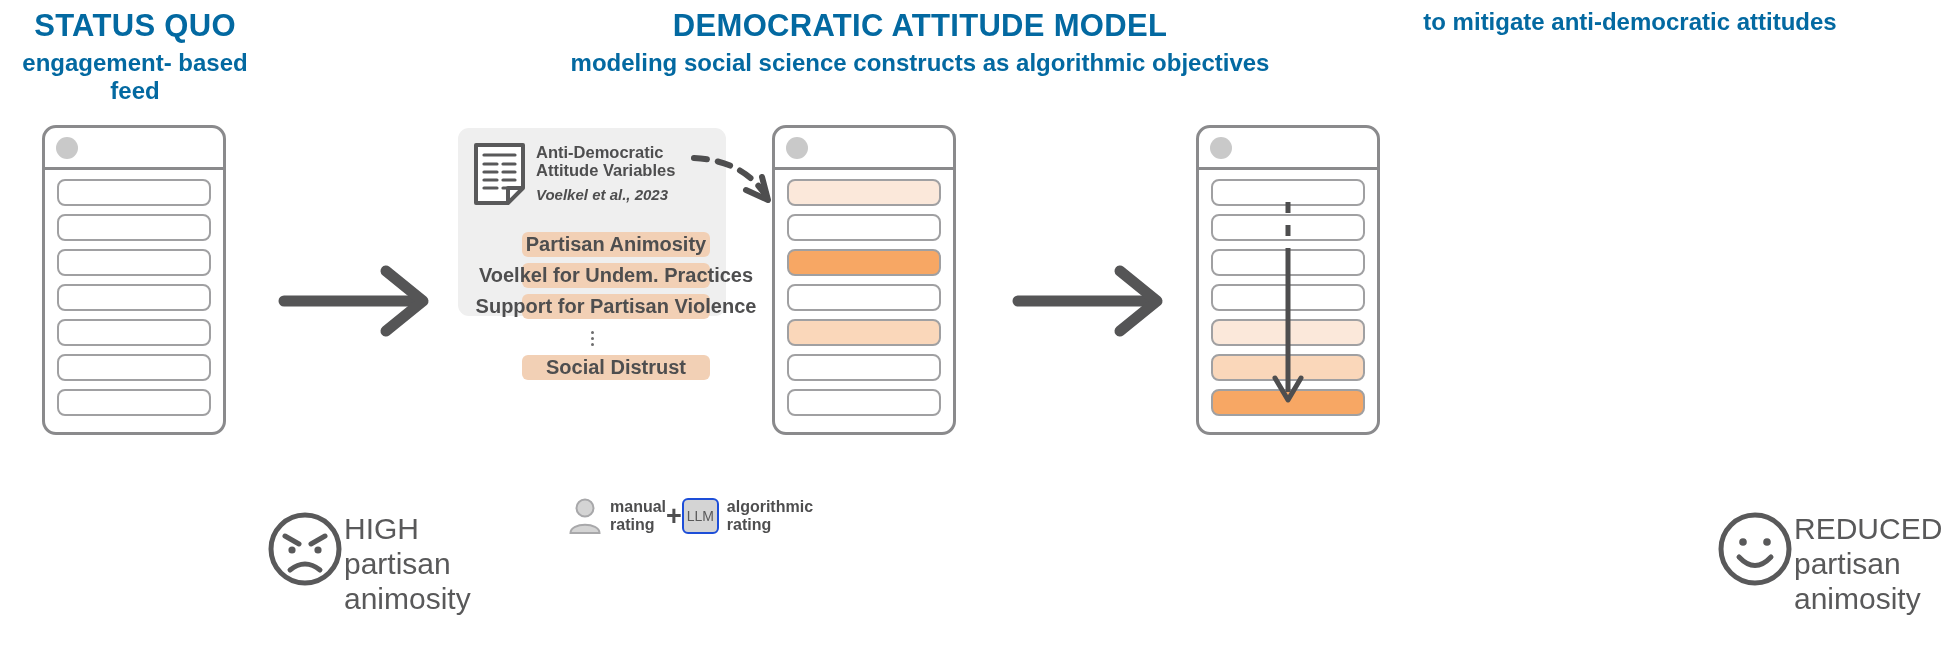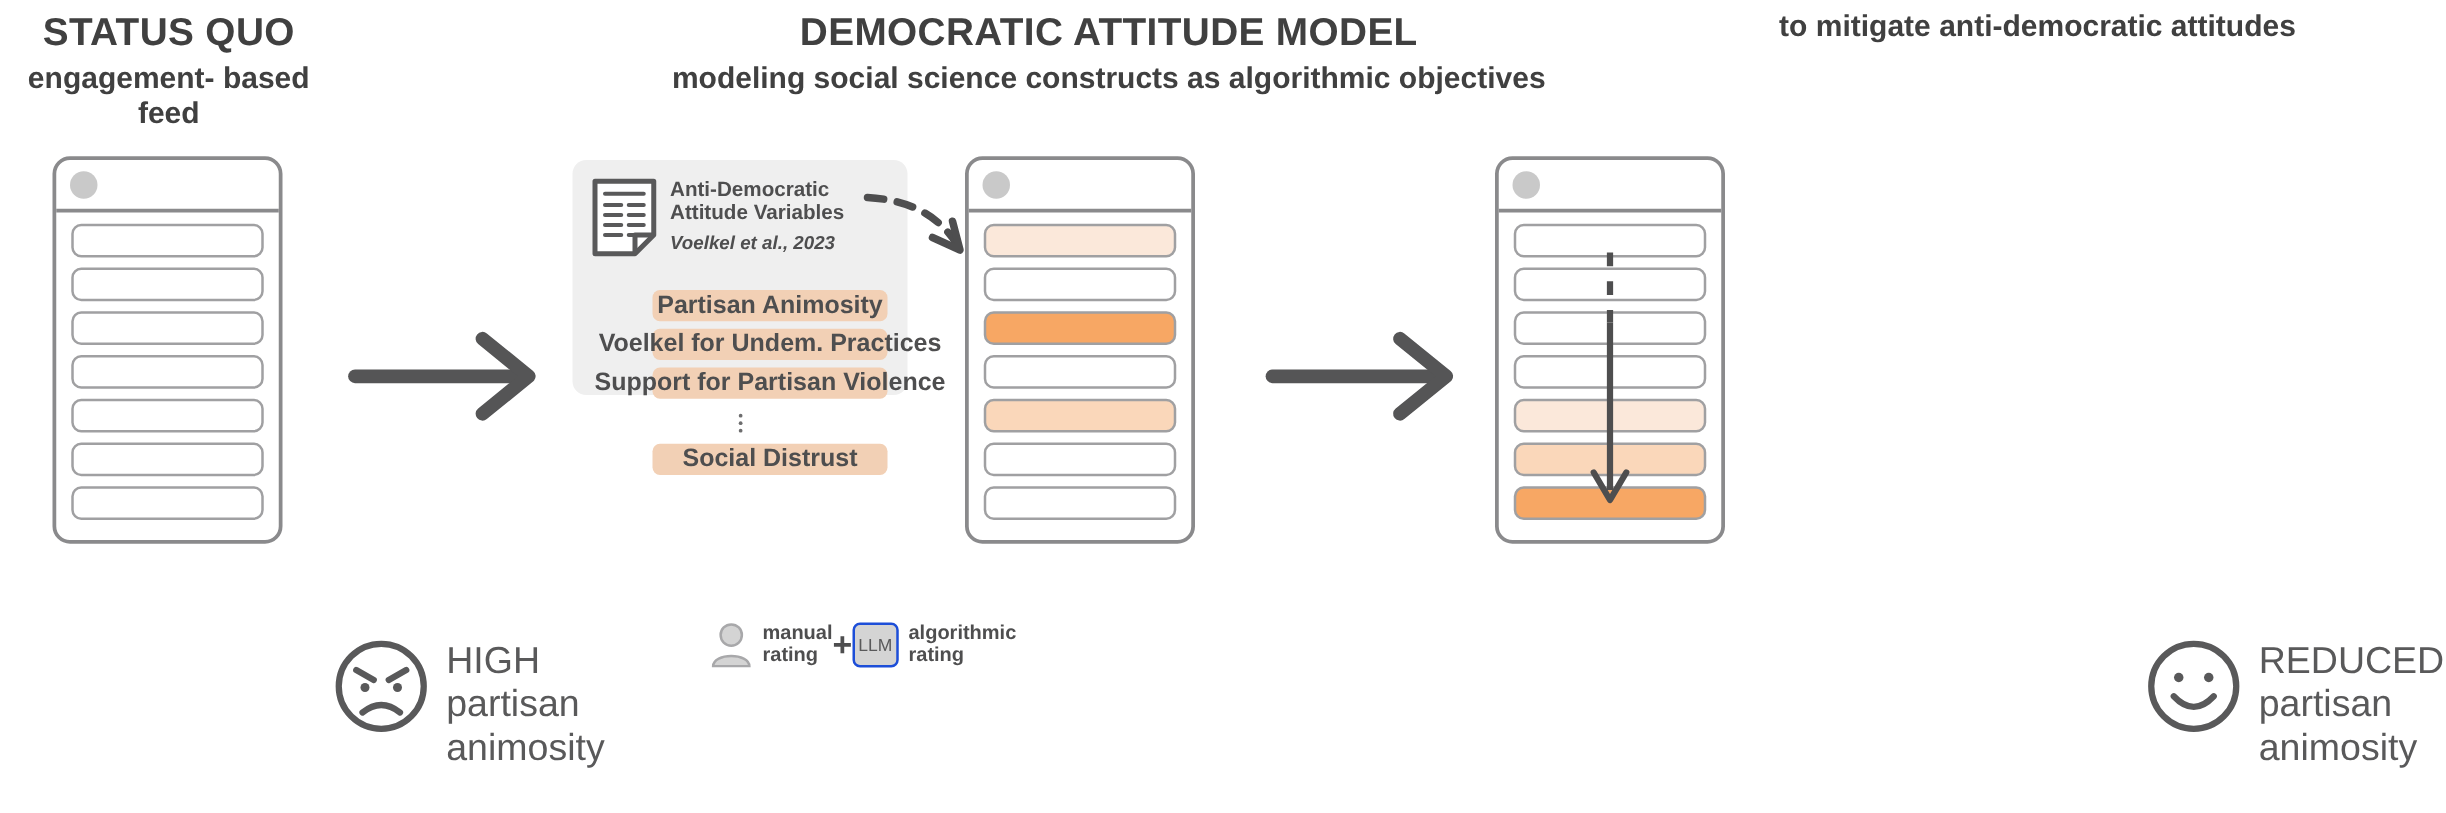--- a/index.html
+++ b/index.html
@@ -8,37 +8,37 @@
     background: #ffffff;
     font-family: "Liberation Sans", sans-serif;
     overflow: hidden;
   }
   .stage { position: relative; width: 1957px; height: 650px; }
 
   
   .col-head {
     position: absolute;
     text-align: center;
-    color: #404040;
+    color: #0369a1;
     line-height: 1.18;
   }
   .col-head .kicker {
     font-size: 31px;
     font-weight: 700;
     letter-spacing: .3px;
     display: block;
     margin-bottom: 4px;
   }
   .col-head .sub {
     font-size: 24px;
     font-weight: 700;
     display: block;
   }
   #head-status { left: 0px;    top: 8px;  width: 270px; }
-  #head-model  { left: 527px;  top: 8px;  width: 720px; }
+  #head-model  { left: 560px;  top: 8px;  width: 720px; }
   #head-rerank { left: 1330px; top: 8px;  width: 600px; }
 
   
   .feed {
     position: absolute;
     width: 184px; height: 310px;
     border: 3px solid #8a8a8c;
     border-radius: 14px;
     background: #ffffff;
   }
@@ -138,21 +138,21 @@
   .llm-box {
     width: 37px; height: 36px;
     background: #d4d4d4;
     border: 2px solid #1d4ed8;
     border-radius: 6px;
     display: flex; align-items: center; justify-content: center;
     font-size: 14px; font-weight: 400; color: #59595a;
   }
 
   
-  .outcome { position: absolute; display: flex; align-items: flex-start; gap: 13px; }
+  .outcome { position: absolute; display: flex; align-items: flex-start; }
   .outcome-caption {
     font-size: 30px; color: #59595a; line-height: 1.16;
     white-space: pre-line; padding-top: 2px;
   }
   #outcome-left  { left: 266px;  top: 510px; }
   #outcome-right { left: 1716px; top: 510px; }
 
   
   #rerank-arrow { position: absolute; left: 1268px; top: 200px; }
 

